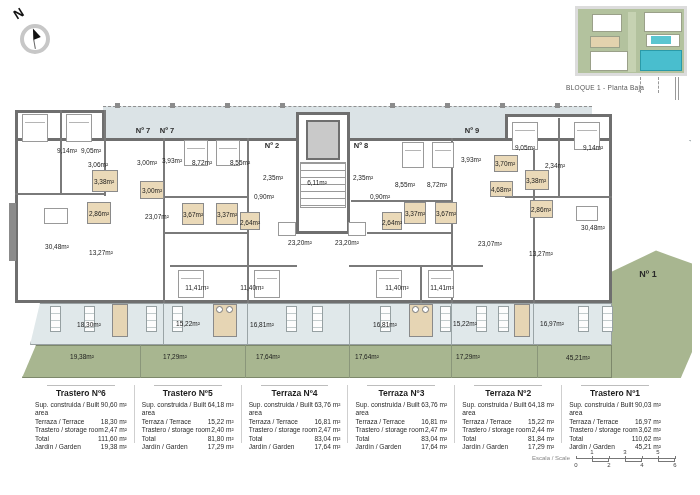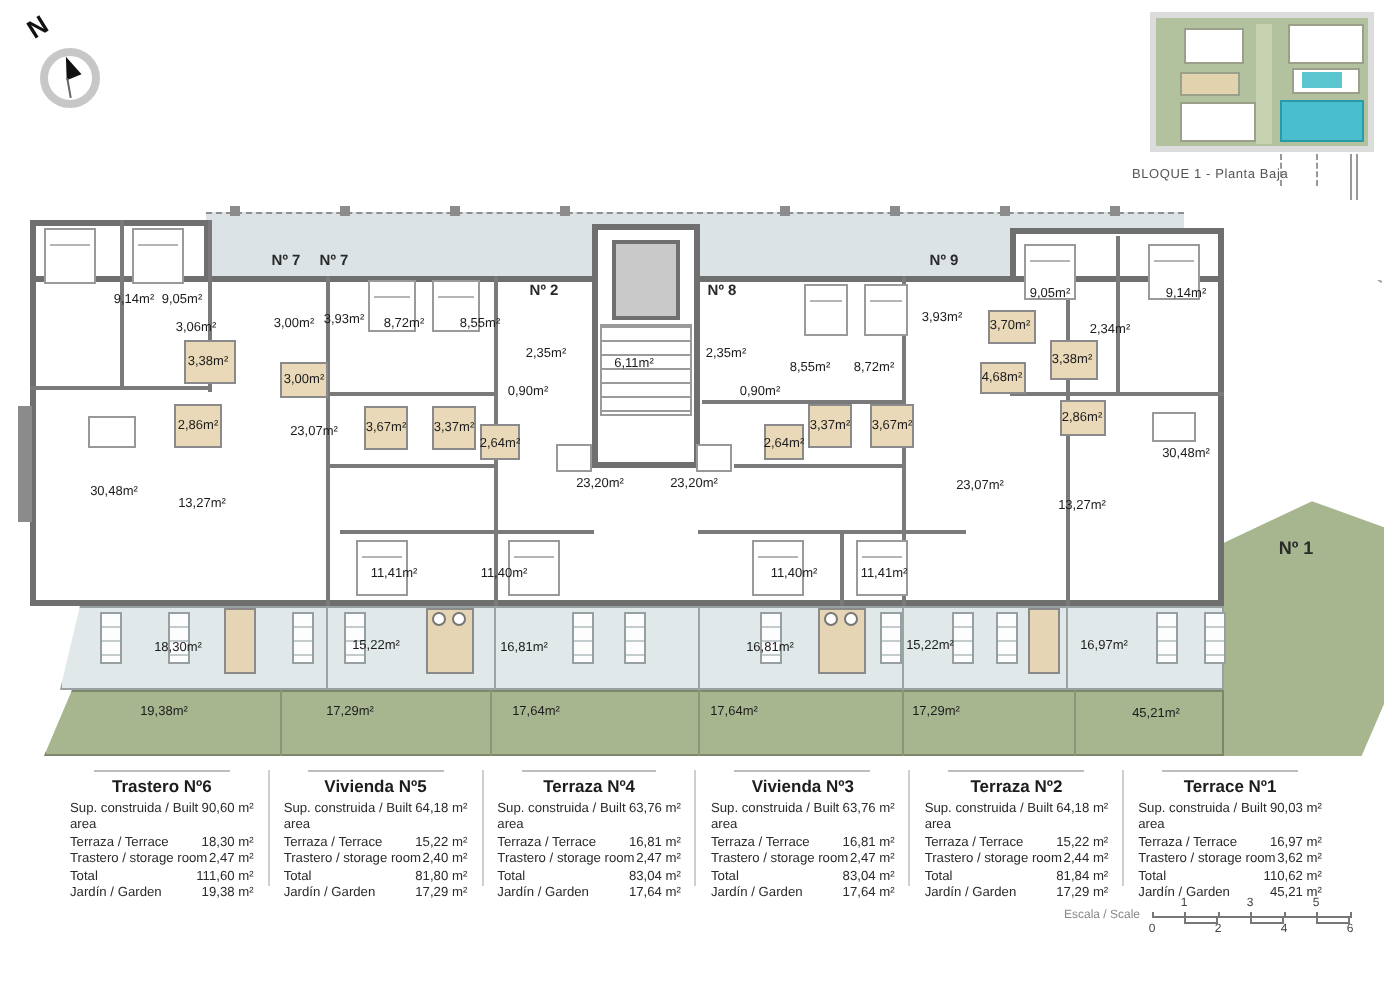--- a/index.html
+++ b/index.html
@@ -283,21 +283,21 @@
       <div class="trow">
           <span>Total</span>
           <span class="tv">111,60 m²</span>
         </div>
       <div class="trow">
           <span>Jardín / Garden</span>
           <span class="tv">19,38 m²</span>
         </div>
     </div>
     <div class="tcol">
-      <div class="tth">Vivienda Nº5</div>
+      <div class="tth">Trastero Nº5</div>
       <div class="trow">
           <span>Sup. construida / Built area</span>
           <span class="tv">64,18 m²</span>
         </div>
       <div class="trow">
           <span>Terraza / Terrace</span>
           <span class="tv">15,22 m²</span>
         </div>
       <div class="trow">
           <span>Trastero / storage room</span>
@@ -329,21 +329,21 @@
       <div class="trow">
           <span>Total</span>
           <span class="tv">83,04 m²</span>
         </div>
       <div class="trow">
           <span>Jardín / Garden</span>
           <span class="tv">17,64 m²</span>
         </div>
     </div>
     <div class="tcol">
-      <div class="tth">Vivienda Nº3</div>
+      <div class="tth">Terraza Nº3</div>
       <div class="trow">
           <span>Sup. construida / Built area</span>
           <span class="tv">63,76 m²</span>
         </div>
       <div class="trow">
           <span>Terraza / Terrace</span>
           <span class="tv">16,81 m²</span>
         </div>
       <div class="trow">
           <span>Trastero / storage room</span>
@@ -375,21 +375,21 @@
       <div class="trow">
           <span>Total</span>
           <span class="tv">81,84 m²</span>
         </div>
       <div class="trow">
           <span>Jardín / Garden</span>
           <span class="tv">17,29 m²</span>
         </div>
     </div>
     <div class="tcol">
-      <div class="tth">Terrace Nº1</div>
+      <div class="tth">Trastero Nº1</div>
       <div class="trow">
           <span>Sup. construida / Built area</span>
           <span class="tv">90,03 m²</span>
         </div>
       <div class="trow">
           <span>Terraza / Terrace</span>
           <span class="tv">16,97 m²</span>
         </div>
       <div class="trow">
           <span>Trastero / storage room</span>

